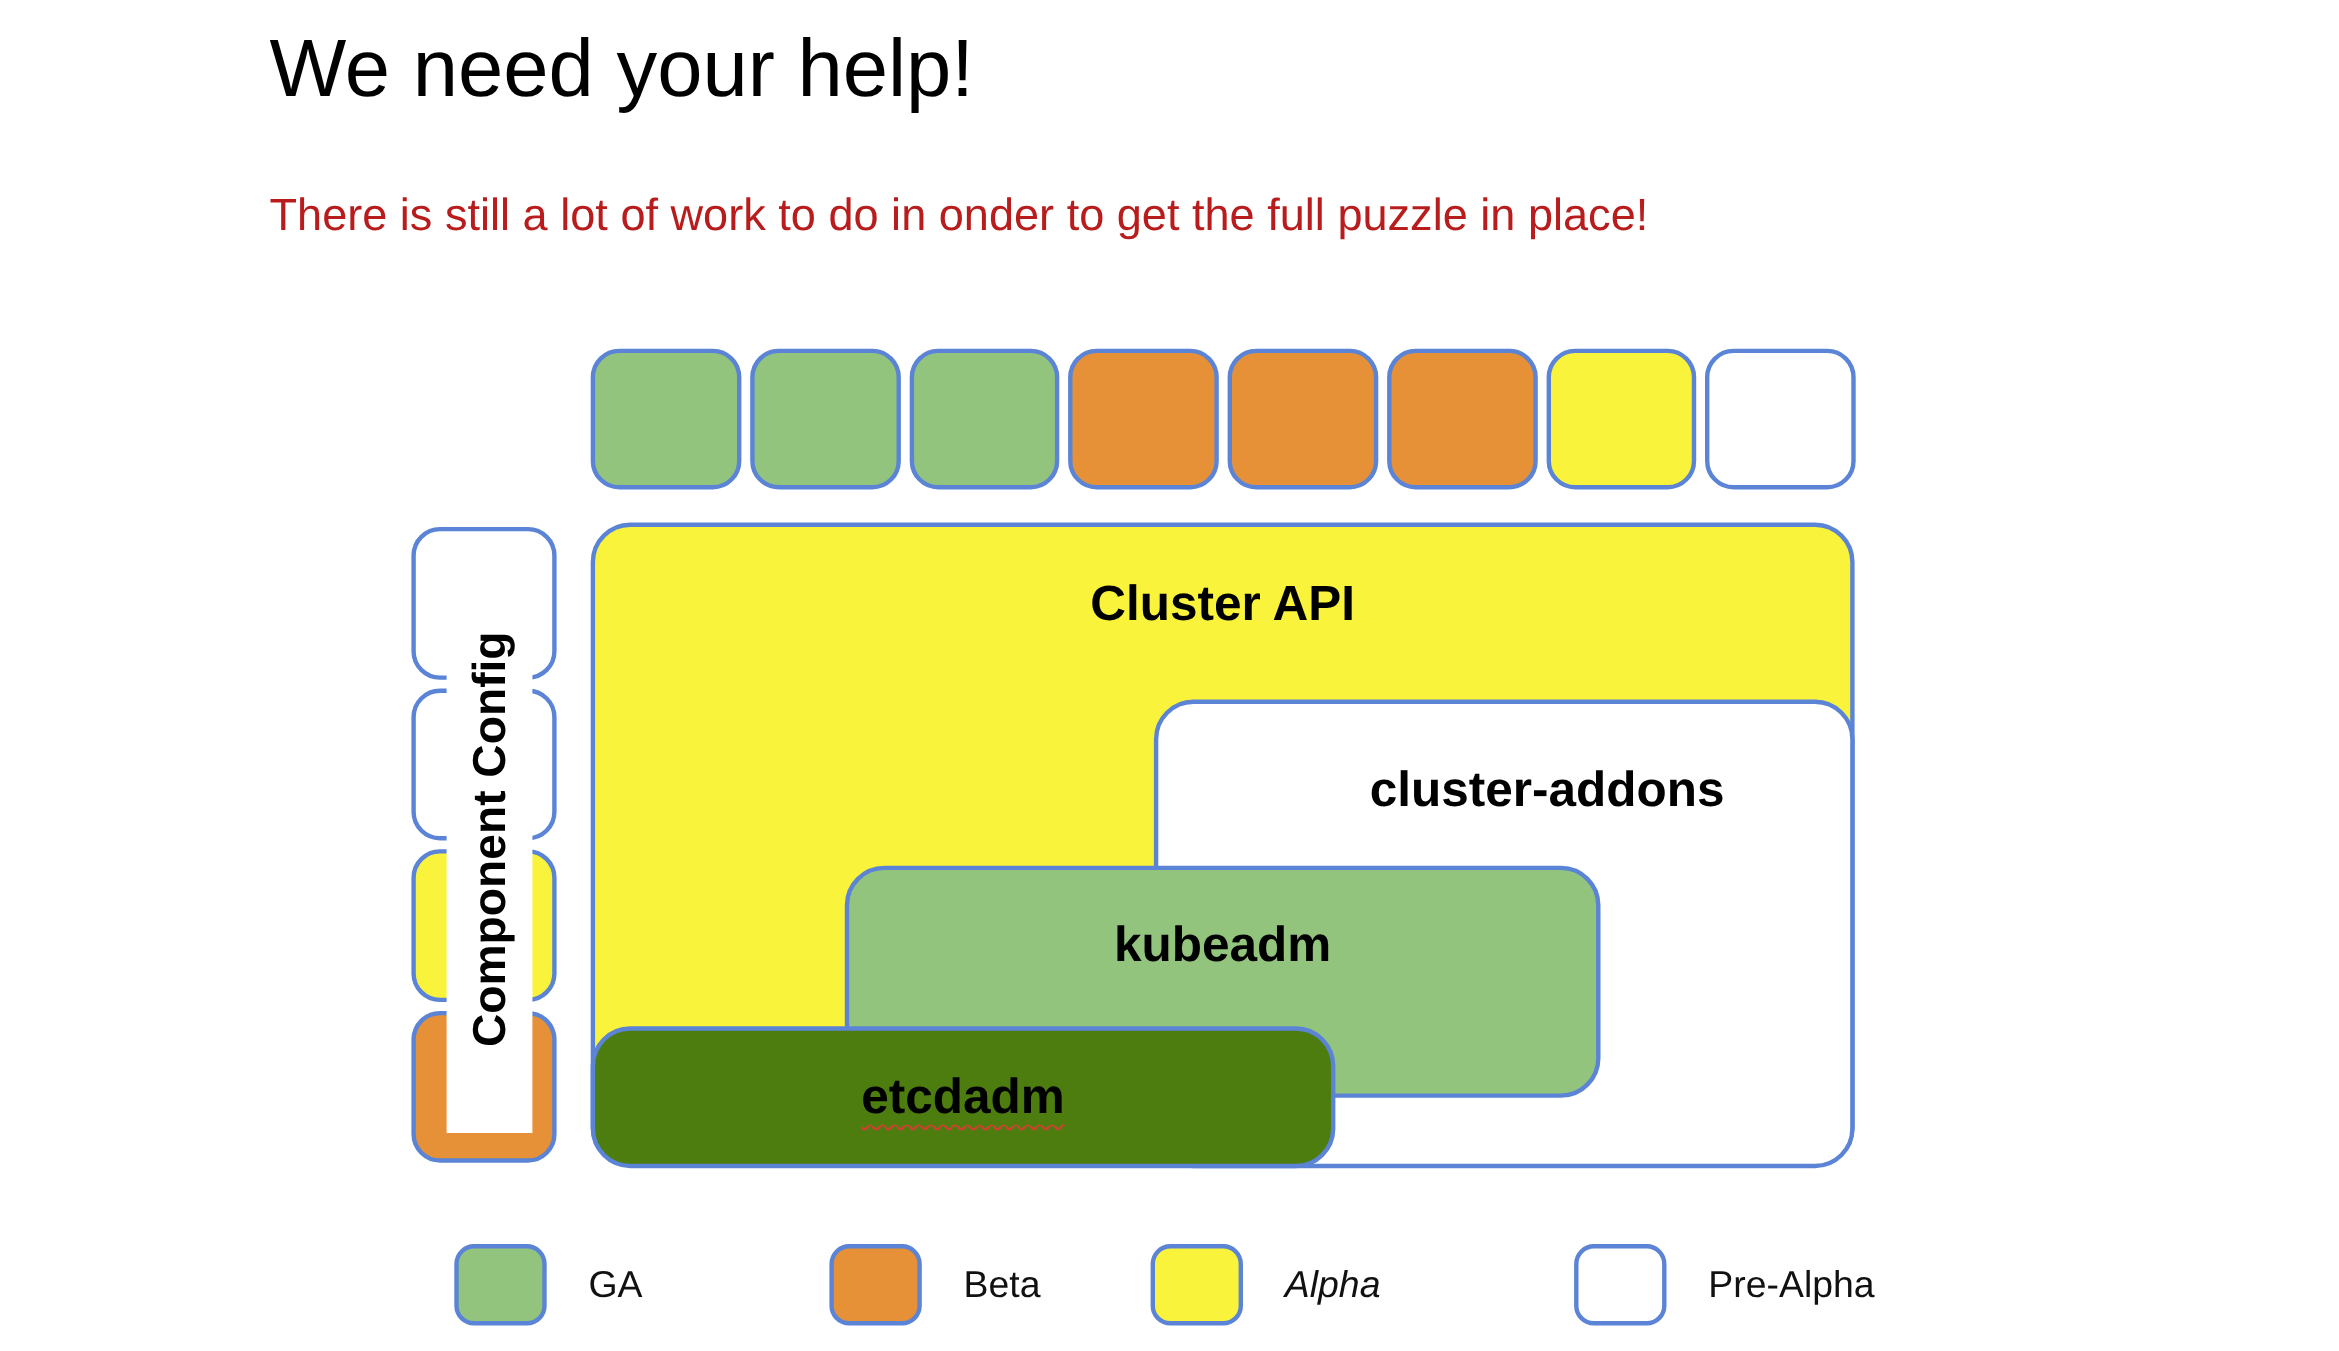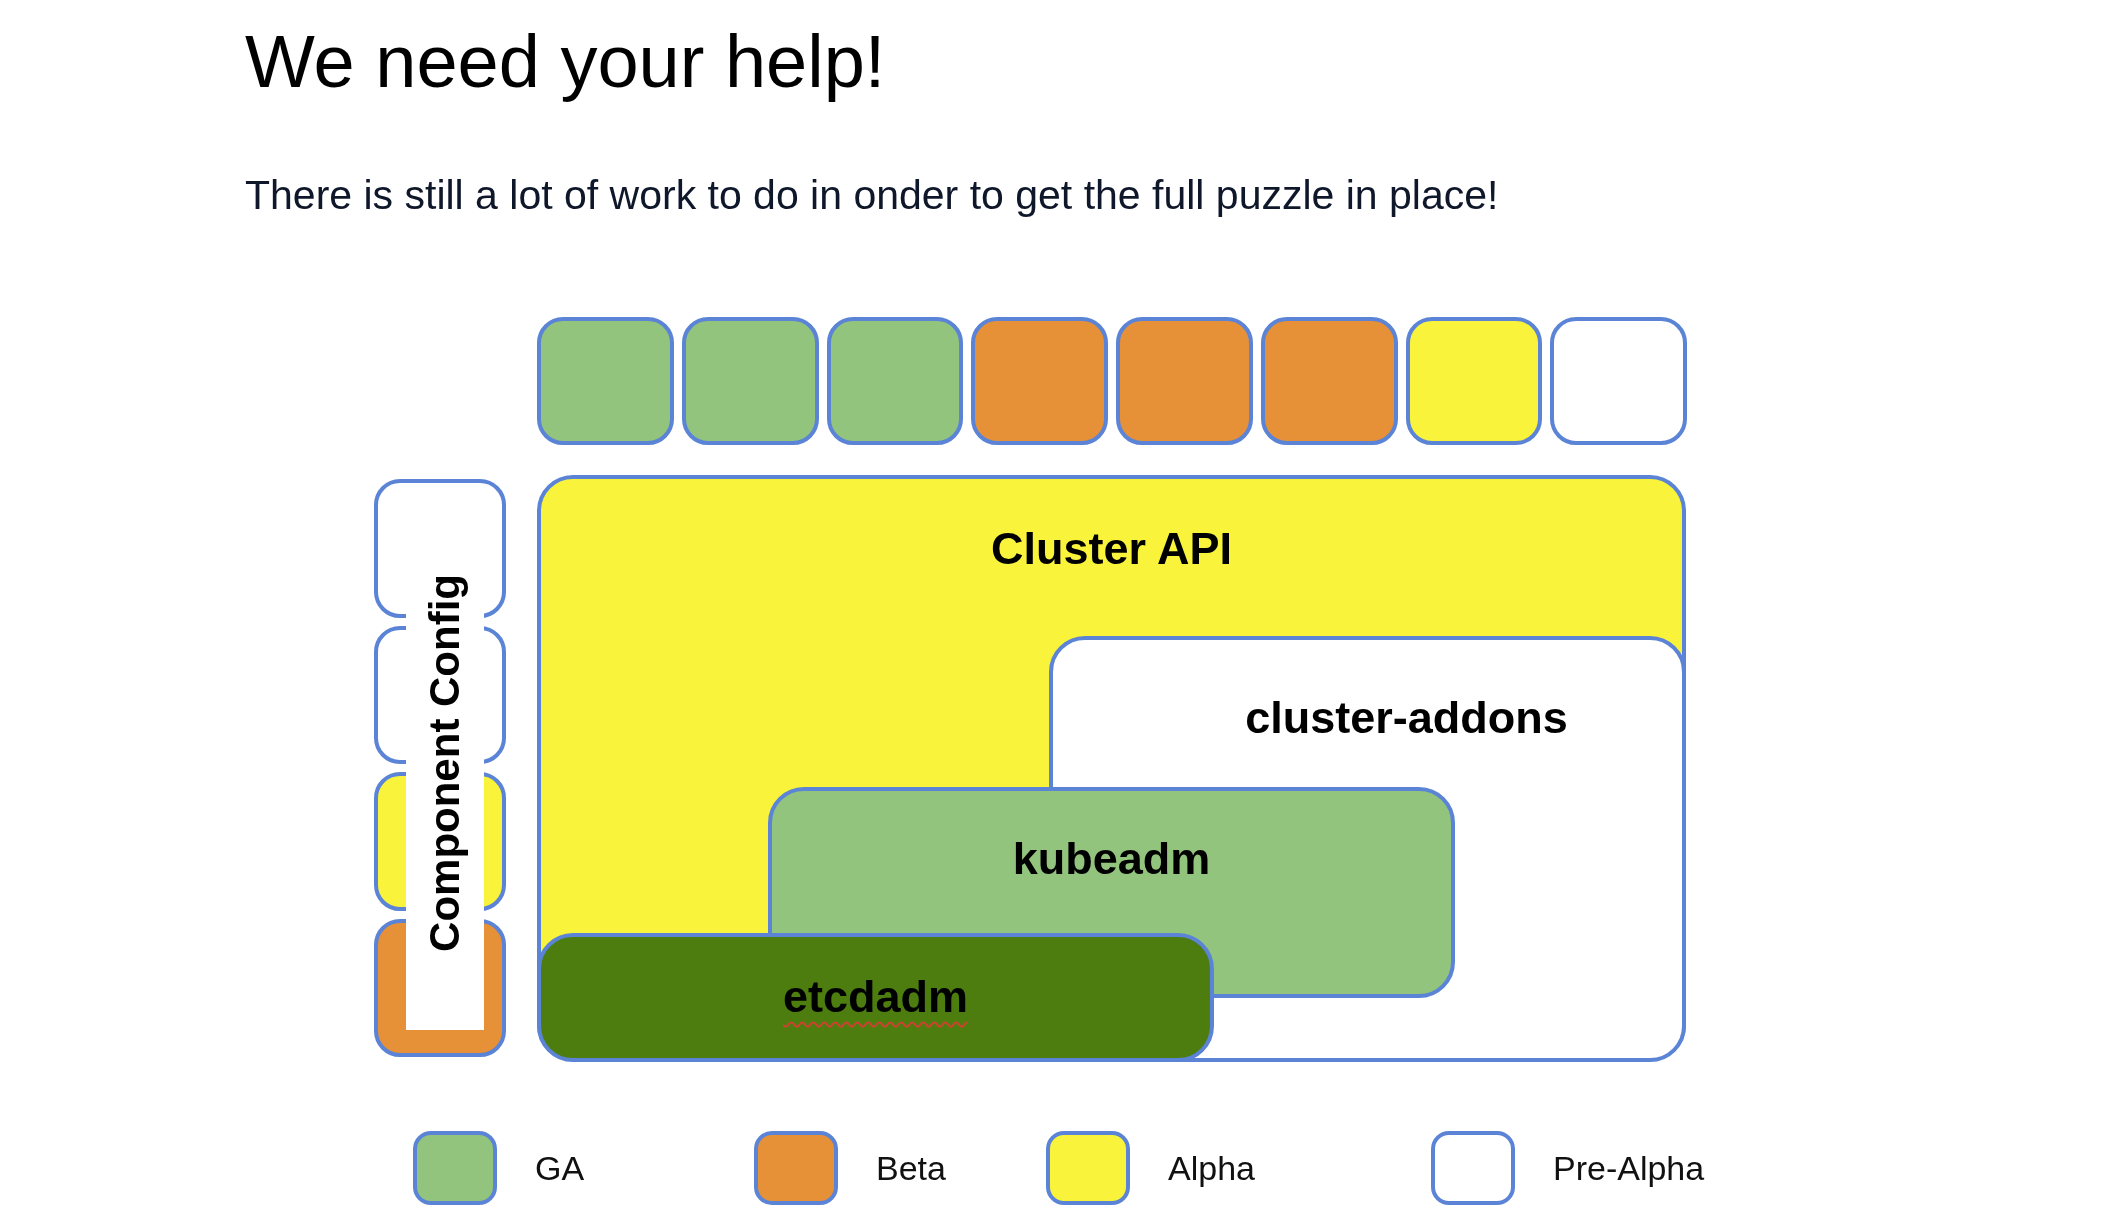--- a/index.html
+++ b/index.html
@@ -28,21 +28,21 @@
     line-height: 1.2;
     color: #000000;
     font-weight: 400;
   }
   .subtitle {
     position: absolute;
     left: 245px;
     top: 170px;
     font-size: 41px;
     line-height: 1.25;
-    color: #0f172a;
+    color: #b91c1c;
     font-weight: 400;
   }
 
   
   .prov-row {
     position: absolute;
     left: 537px;
     top: 317px;
     width: 1150px;
     height: 128px;
@@ -147,21 +147,21 @@
   
   .legend-item {
     position: absolute;
     top: 1131px;
     display: flex;
     align-items: center;
     gap: 38px;
   }
   .legend-item.l0 { left: 413px; }
   .legend-item.l1 { left: 754px; }
-  .legend-item.l2 { left: 1046px; }
+  .legend-item.l2 { left: 1046px; font-style: italic; }
   .legend-item.l3 { left: 1431px; }
   .swatch {
     width: 84px;
     height: 74px;
     border: 4px solid var(--border);
     border-radius: 18px;
     background: #fff;
     flex: 0 0 auto;
   }
   .legend-label {

